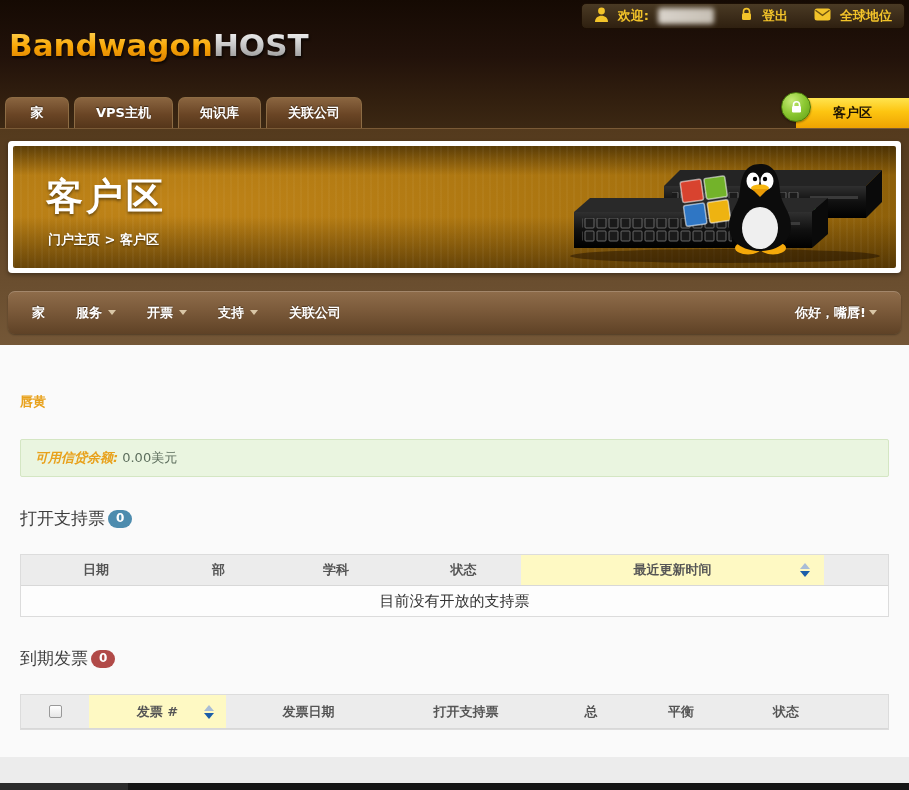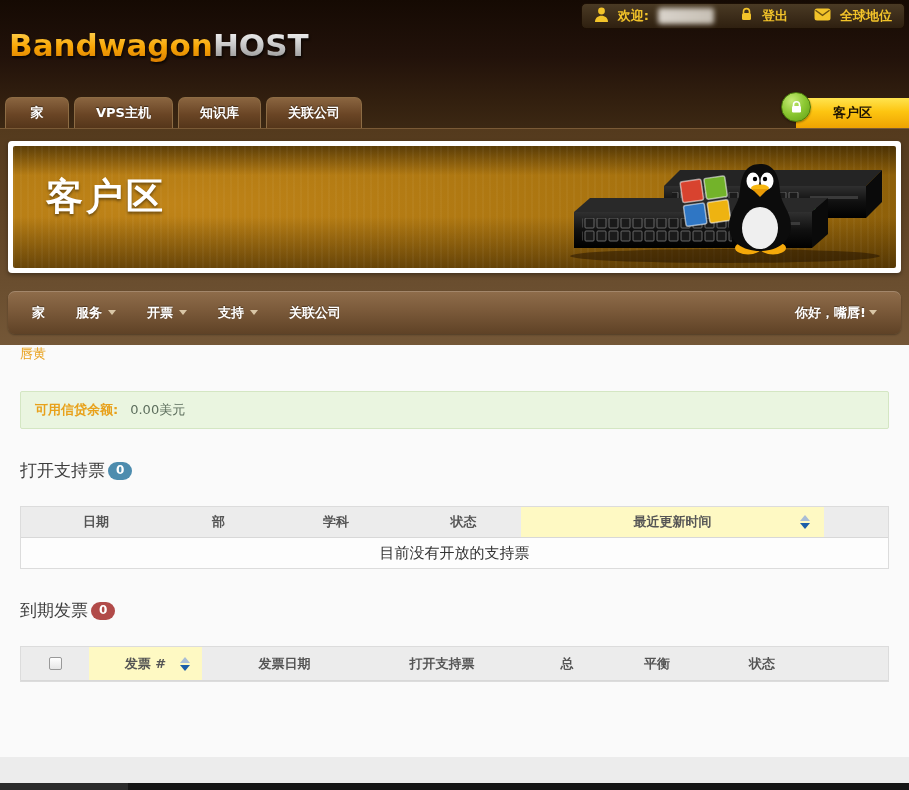--- a/index.html
+++ b/index.html
@@ -73,25 +73,25 @@
     display:flex; align-items:center; gap:31px; padding:0 24px;
     color:#fff; font-size:13px; font-weight:bold; }
   .subnav-item { display:flex; align-items:center; gap:6px; cursor:pointer;
     text-shadow:0 -1px 1px rgba(0,0,0,.4); }
   .caret { width:0; height:0; border-left:4px solid transparent; border-right:4px solid transparent;
     border-top:5px solid #d9c6a6; }
   .greeting { margin-left:auto; display:flex; align-items:center; gap:3px; cursor:pointer; }
 
   
   .main { height:412px; background:#fafafa; padding:0 20px; overflow:hidden; }
-  .username { color:#e8a11b; font-size:13px; font-weight:normal; }
+  .username { padding-top:48px; color:#e8a11b; font-size:13px; font-weight:bold; }
 
   .credit-bar { margin-top:28px; height:38px; border:1px solid #d4e6c3; border-radius:2px;
     background:#eaf5e0; display:flex; align-items:center; padding:0 14px; font-size:13px; }
-  .credit-label { color:#e8a11b; font-weight:bold; margin-right:12px; }
+  .credit-label { color:#e8a11b; font-weight:bold; margin-right:4px;font-style:italic; }
   .credit-value { color:#5d6e5d; }
 
   .section-heading { margin-top:30px; display:flex; align-items:center; gap:3px;
     font-size:17px; color:#3d3d3d; }
   .badge { font-size:12px; font-weight:bold; color:#fff; border-radius:9px;
     padding:1px 8px 2px; line-height:15px; }
   .badge-blue { background:#4d8cae; }
   .badge-red  { background:#b14a48; }
 
   .tbl { margin-top:24px; border:1px solid #dcdcdc; background:#fdfdfd; }
@@ -103,21 +103,21 @@
   .sort { position:absolute; display:flex; flex-direction:column; gap:2px; }
   .sort-up { width:0; height:0; border-left:5px solid transparent; border-right:5px solid transparent;
     border-bottom:6px solid #a9bdd6; }
   .sort-down { width:0; height:0; border-left:5px solid transparent; border-right:5px solid transparent;
     border-top:6px solid #1b5ea9; }
   .empty-row { height:30px; display:flex; align-items:center; justify-content:center;
     color:#333; font-size:15px; background:#fdfdfd; }
 
   .t1c1{width:150px}.t1c2{width:95px}.t1c3{width:140px}.t1c4{width:115px}.t1c5{width:303px}.t1c6{flex:1}
   .t1c5 .sort{right:14px}
-  .t2c1{width:68px}.t2c2{width:113px}.t2c3{width:165px}.t2c4{width:150px}.t2c5{width:100px}.t2c6{width:80px}.t2c7{width:130px}.t2c8{flex:1}
+  .t2c1{width:68px}.t2c2{width:137px}.t2c3{width:165px}.t2c4{width:150px}.t2c5{width:100px}.t2c6{width:80px}.t2c7{width:130px}.t2c8{flex:1}
   .t2c2 .sort{right:12px}
 
   .cb { width:13px; height:13px; border:1px solid #999; border-radius:2px;
     background:linear-gradient(180deg,#fff,#e6e6e6); cursor:pointer; }
 
   
   .lower-gray { height:26px; background:#ececec; }
   .footer-bar { position:relative; height:7px; background:#151515; }
   .footer-left { position:absolute; left:0; top:0; width:128px; height:7px; background:#2b2b2b; }
 </style>
@@ -170,20 +170,21 @@
       <span>客户区</span>
     </div>
   </nav>
 </header>
 
 <div class="hero-strip">
 
   <div class="banner">
     <div class="banner-inner">
       <div class="banner-title">客户区</div>
+      <div class="banner-crumb">门户主页 &gt; 客户区</div>
       <svg class="servers" width="330" height="112" viewBox="0 0 330 112">
         <defs>
           <pattern id="ports" width="12" height="13" patternUnits="userSpaceOnUse">
             <rect x="1" y="1" width="9" height="10" rx="1" fill="#1a1a1a" stroke="#666" stroke-width="1"></rect>
           </pattern>
           <linearGradient id="metal" x1="0" y1="0" x2="0" y2="1">
             <stop offset="0" stop-color="#303030"></stop>
               <stop offset=".5" stop-color="#101010"></stop>
               <stop offset="1" stop-color="#000"></stop>
           </linearGradient>

